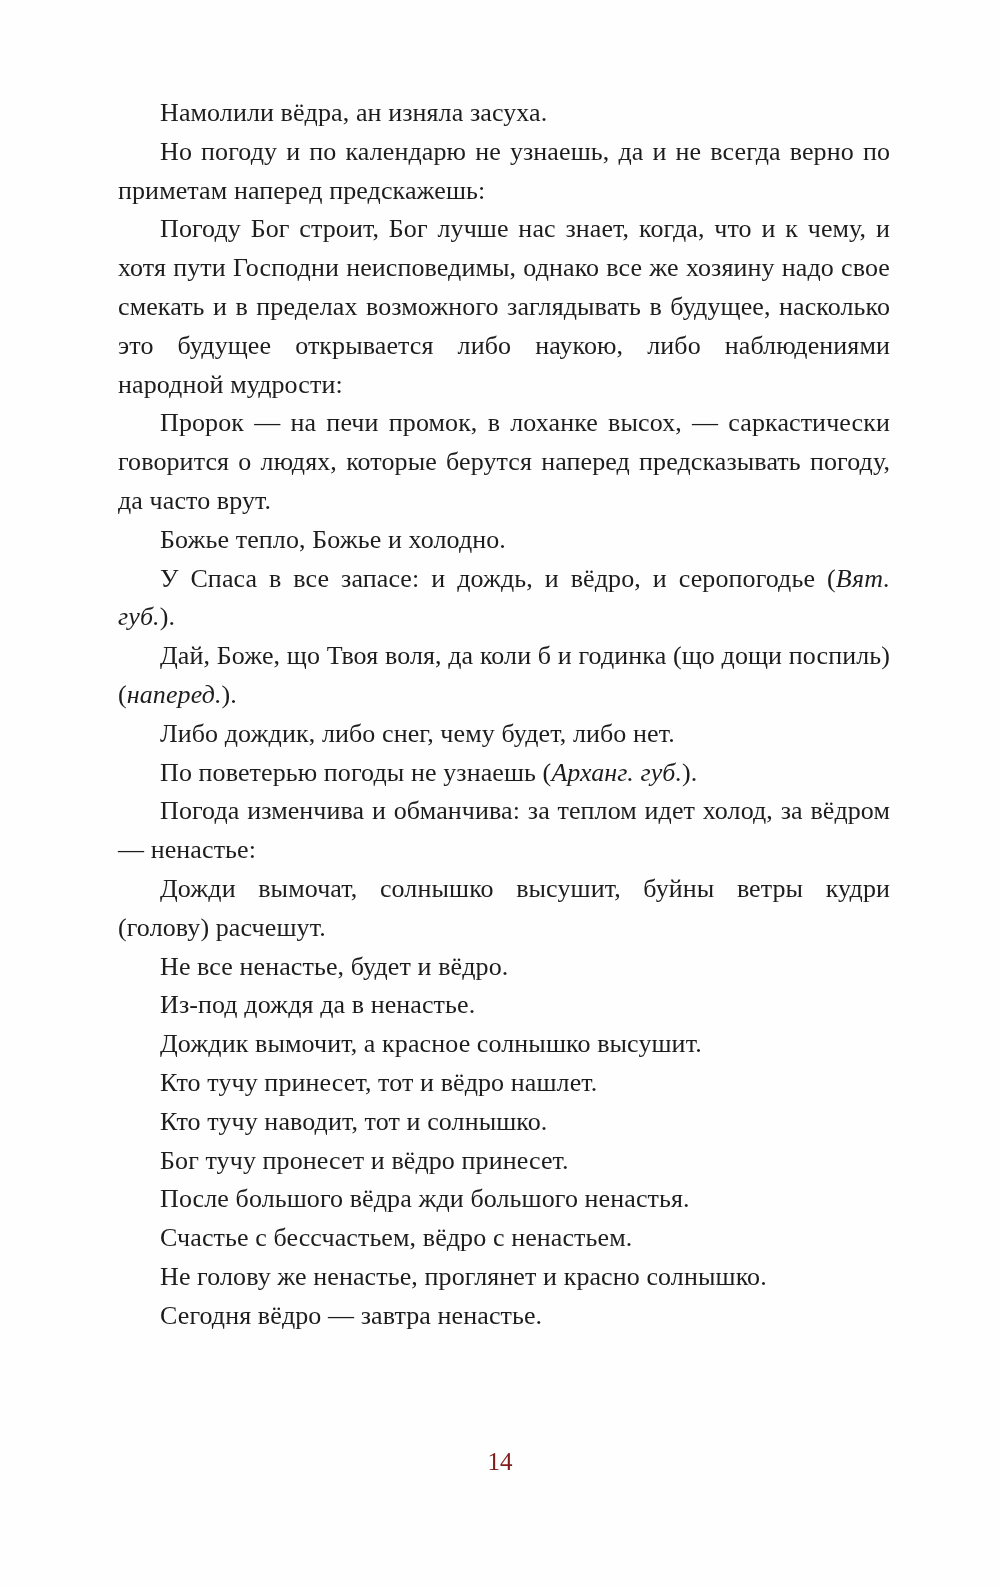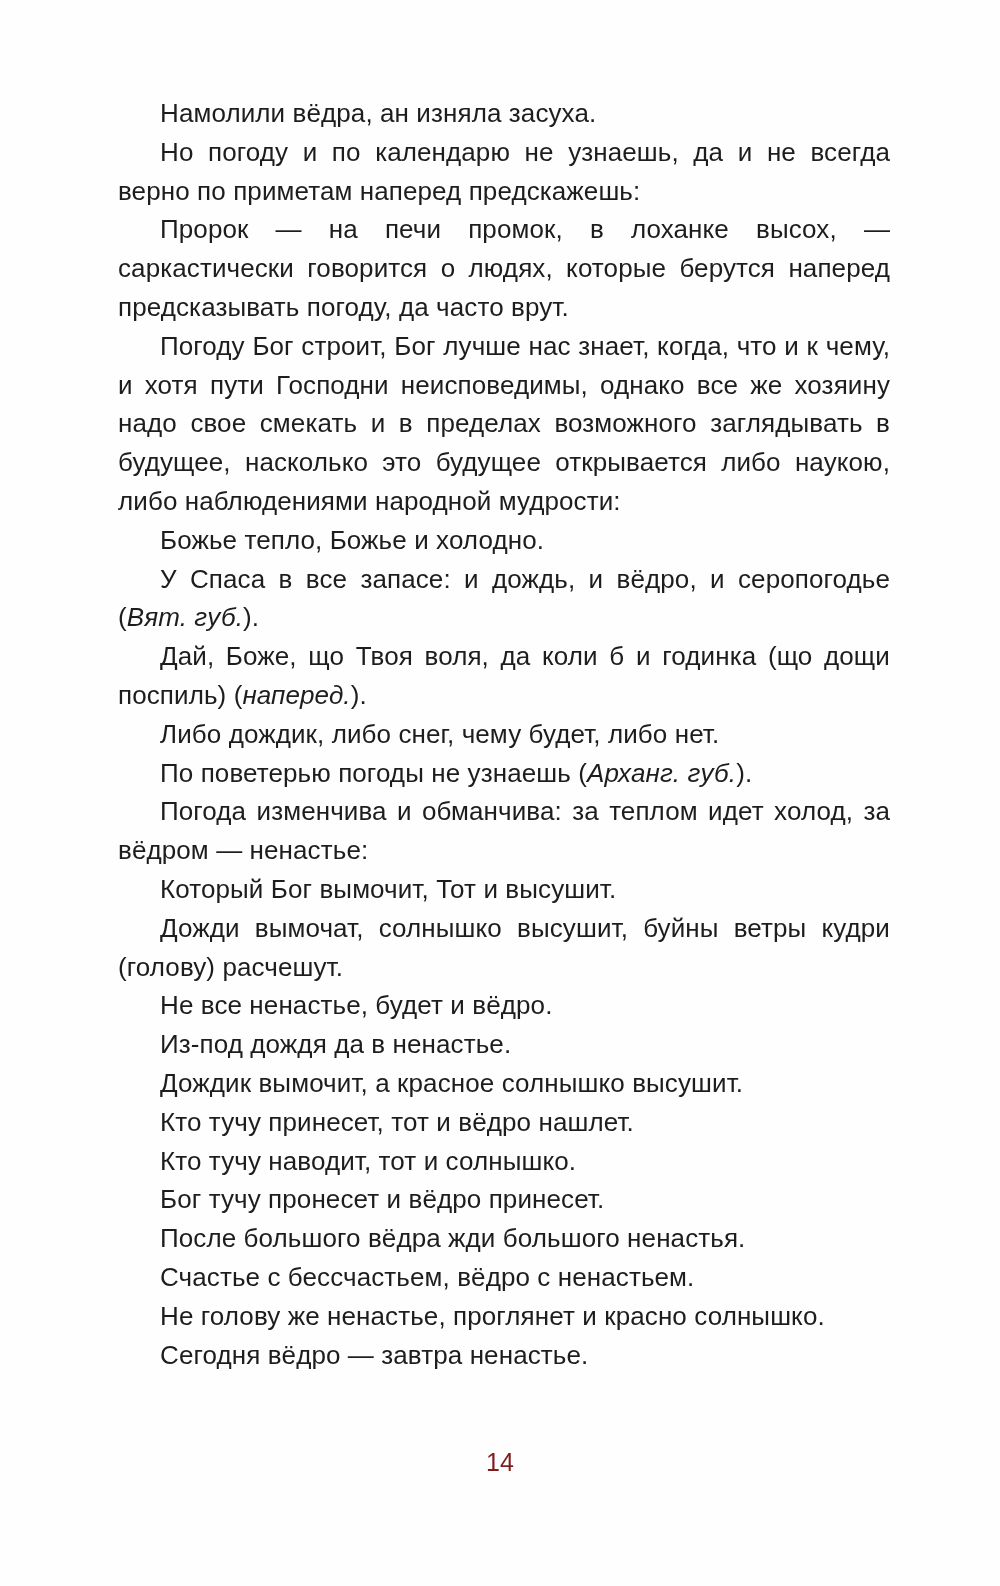--- a/index.html
+++ b/index.html
@@ -5,21 +5,21 @@
   html, body {
     margin: 0;
     padding: 0;
     background: #ffffff;
   }
   .page {
     position: relative;
     width: 1000px;
     height: 1586px;
     background: #fefefe;
-    font-family: Liberation Sans, sans-serif;
+    font-family: Liberation Serif, serif;
     color: #1d1d1d;
     overflow: hidden;
   }
   .text-block {
     position: absolute;
     left: 118px;
     top: 94px;
     width: 772px;
   }
   .text-block p {
@@ -44,29 +44,28 @@
     color: #7f1d1d;
   }
 </style>
 </head>
 <body>
 
 <div class="page">
   <div class="text-block" id="text-block">
       <p><span>Намолили вёдра, ан изняла засуха.</span></p>
       <p><span>Но погоду и по календарю не узнаешь, да и не всегда верно по приметам наперед предскажешь:</span></p>
+      <p><span>Погоду Бог строит, Бог лучше нас знает, когда, что и к чему, и хотя пути Господни неисповедимы, однако все же хозяину надо свое смекать и в пределах возможного заглядывать в будущее, насколько это будущее открывается либо наукою, либо наблюдениями народной мудрости:</span></p>
       <p><span>Пророк — на печи промок, в лоханке высох, — саркастически говорится о людях, которые берутся наперед предсказывать погоду, да часто врут.</span></p>
-      <p><span>Погоду Бог строит, Бог лучше нас знает, когда, что и к чему, и хотя пути Господни неисповедимы, однако все же хозяину надо свое смекать и в пределах возможного заглядывать в будущее, насколько это будущее открывается либо наукою, либо наблюдениями народной мудрости:</span></p>
       <p><span>Божье тепло, Божье и холодно.</span></p>
       <p><span>У Спаса в все запасе: и дождь, и вёдро, и серопогодье (</span><span class="italic">Вят. губ.</span><span>).</span></p>
       <p><span>Дай, Боже, що Твоя воля, да коли б и годинка (що дощи поспиль) (</span><span class="italic">наперед.</span><span>).</span></p>
       <p><span>Либо дождик, либо снег, чему будет, либо нет.</span></p>
       <p><span>По поветерью погоды не узнаешь (</span><span class="italic">Арханг. губ.</span><span>).</span></p>
       <p><span>Погода изменчива и обманчива: за теплом идет холод, за вёдром — ненастье:</span></p>
-      <p><span>Который Бог вымочит, Тот и высушит.</span></p>
       <p><span>Дожди вымочат, солнышко высушит, буйны ветры кудри (голову) расчешут.</span></p>
       <p><span>Не все ненастье, будет и вёдро.</span></p>
       <p><span>Из-под дождя да в ненастье.</span></p>
       <p><span>Дождик вымочит, а красное солнышко высушит.</span></p>
       <p><span>Кто тучу принесет, тот и вёдро нашлет.</span></p>
       <p><span>Кто тучу наводит, тот и солнышко.</span></p>
       <p><span>Бог тучу пронесет и вёдро принесет.</span></p>
       <p><span>После большого вёдра жди большого ненастья.</span></p>
       <p><span>Счастье с бессчастьем, вёдро с ненастьем.</span></p>
       <p><span>Не голову же ненастье, проглянет и красно солнышко.</span></p>

